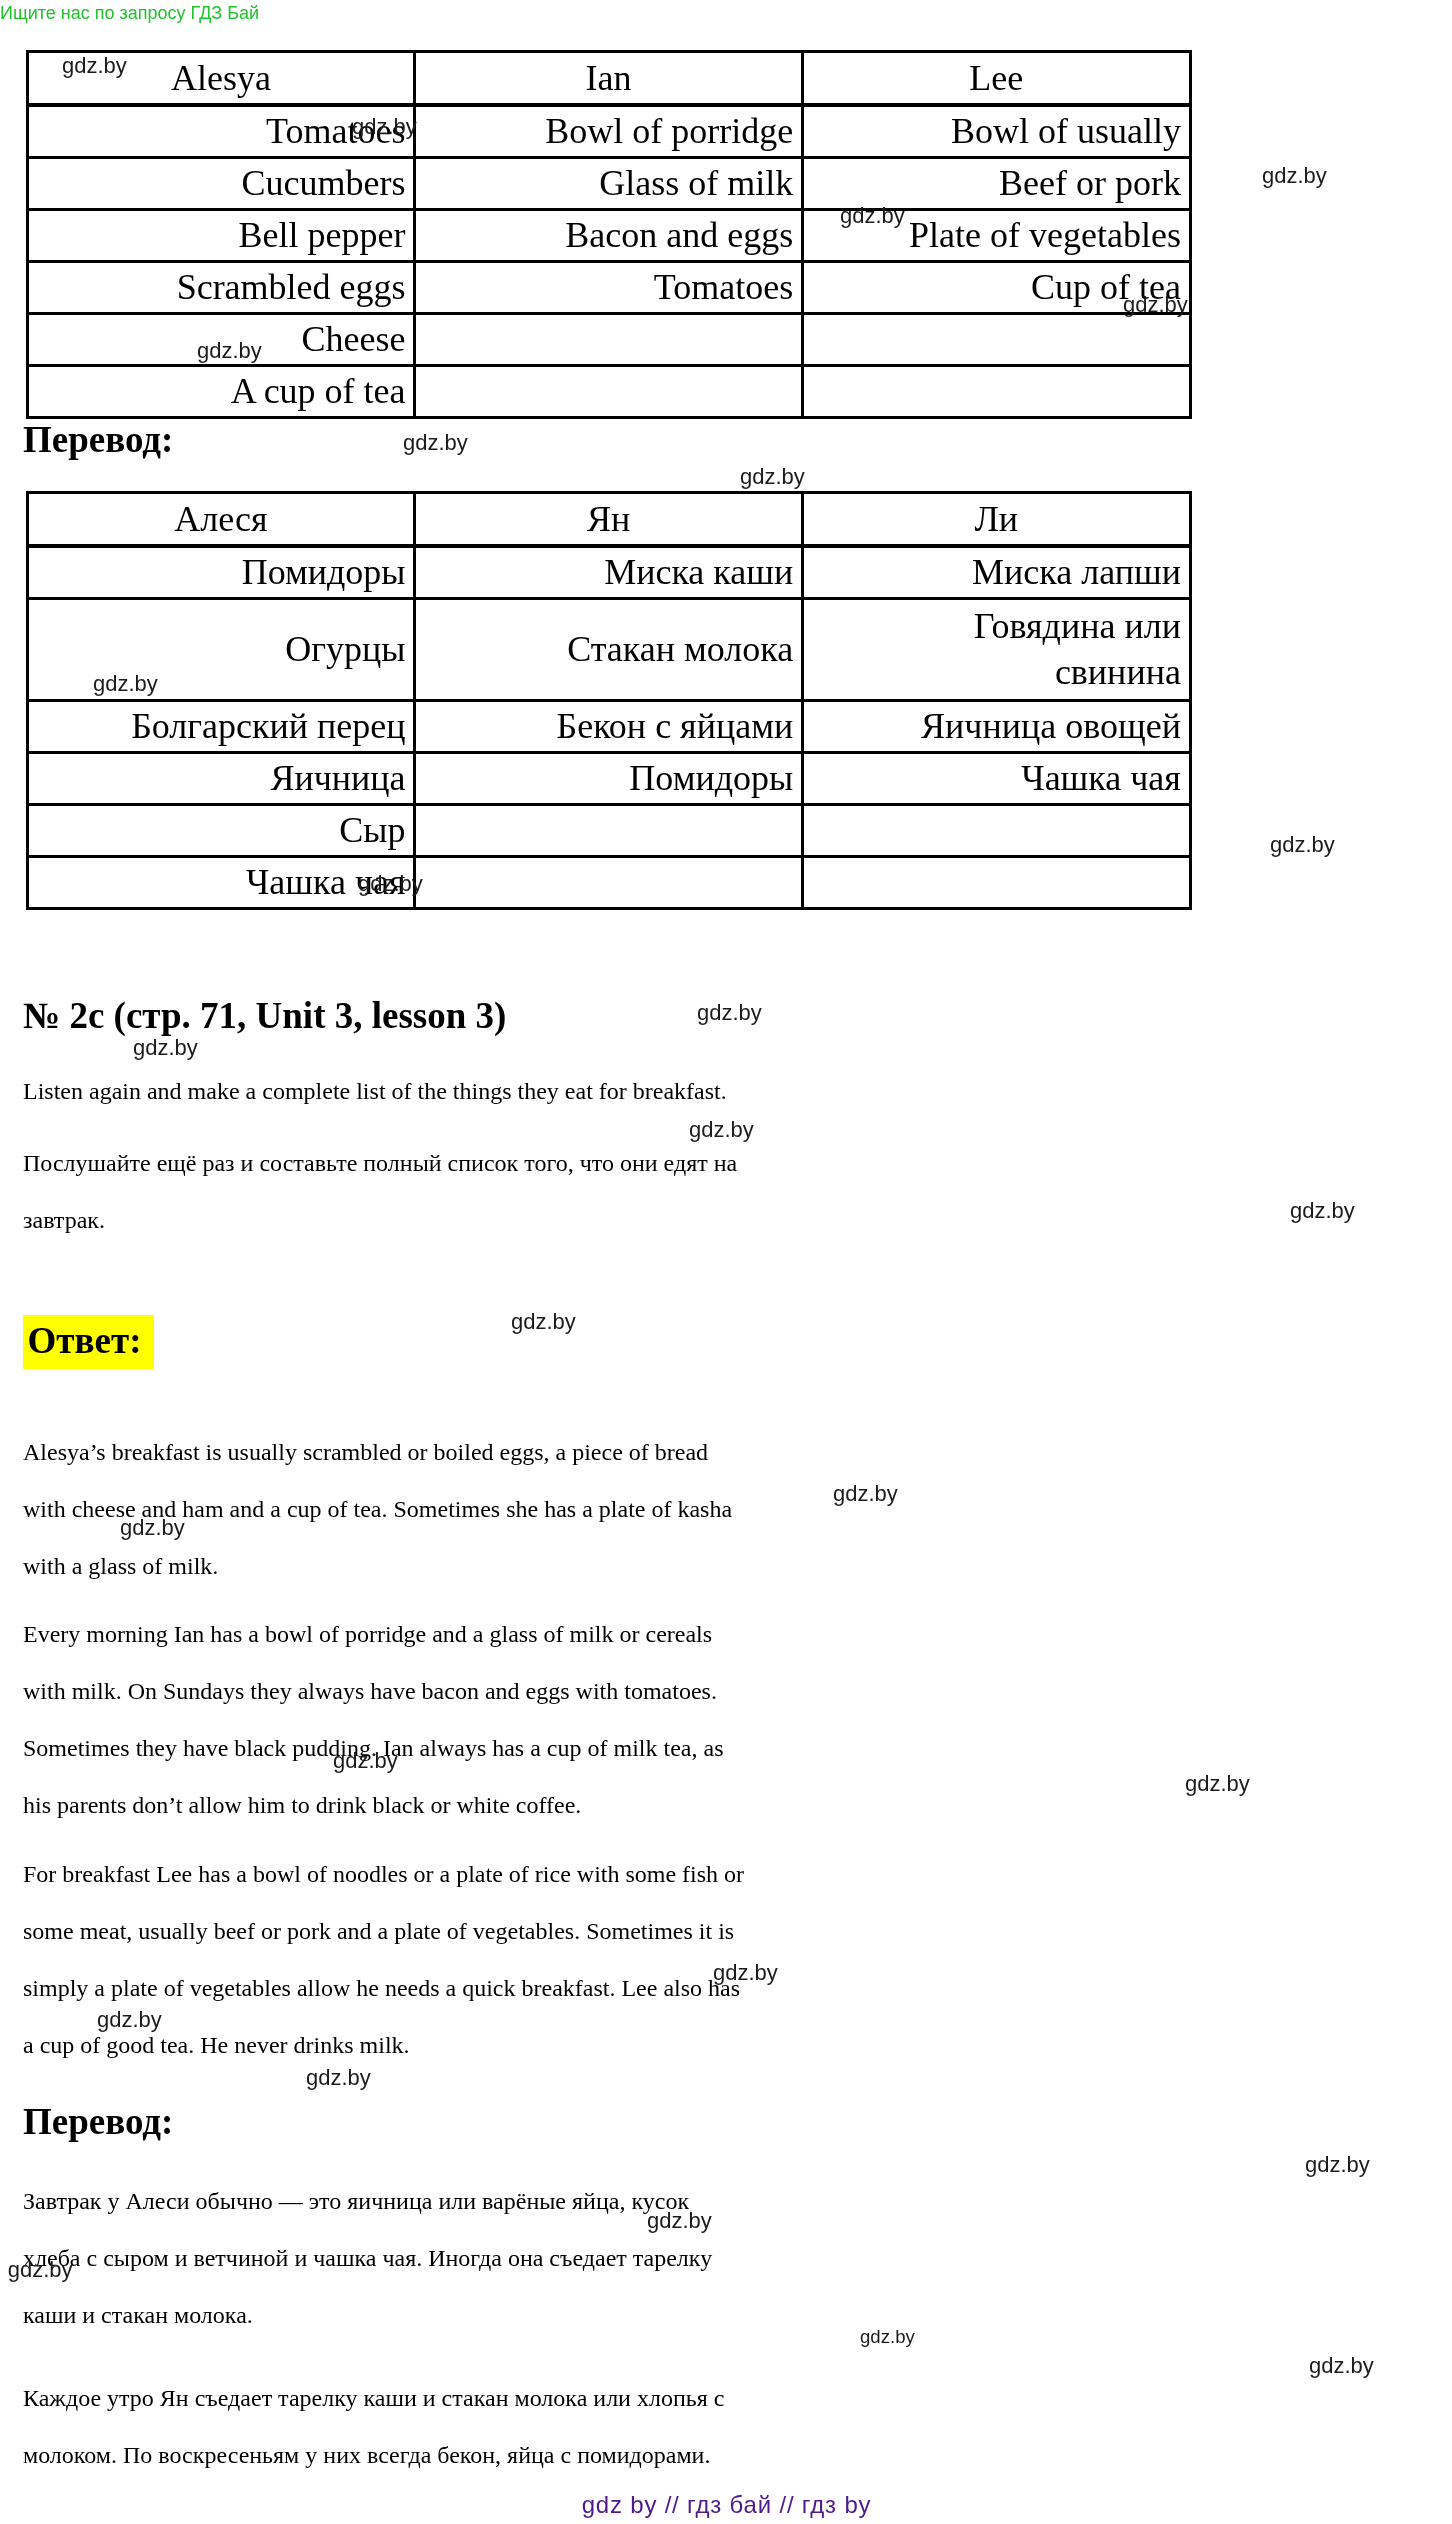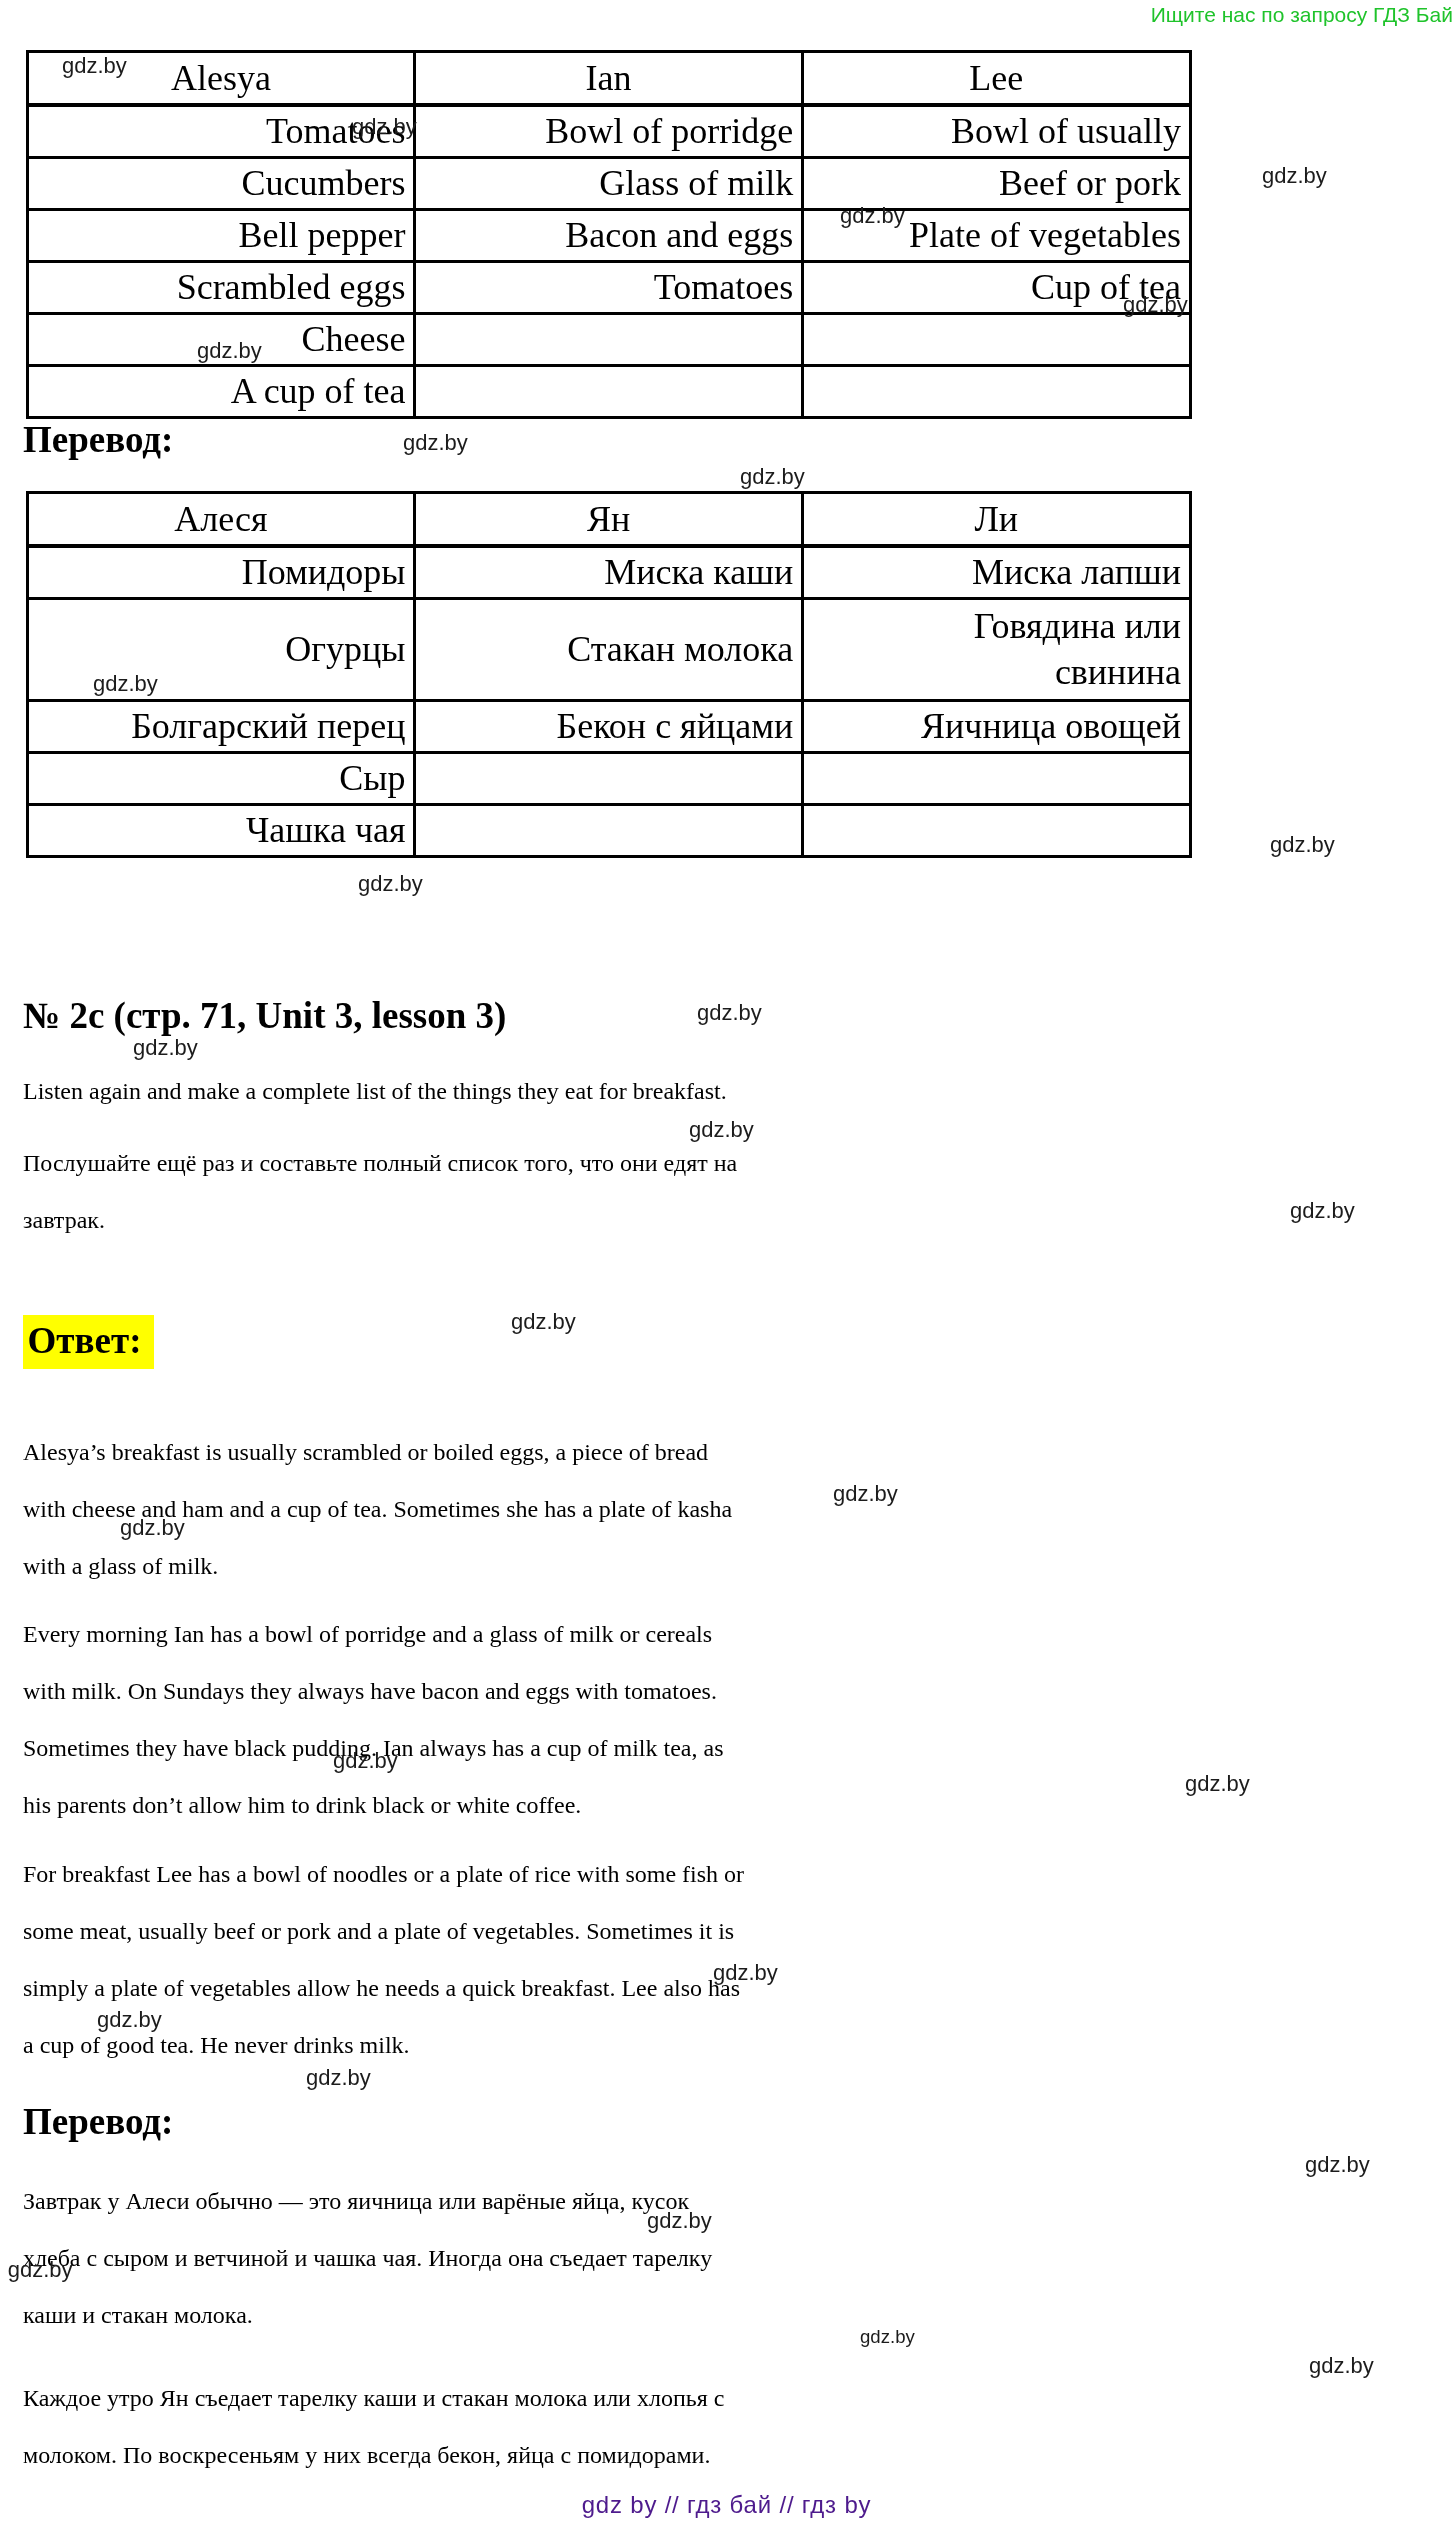--- a/index.html
+++ b/index.html
@@ -4,23 +4,23 @@
 <style>
   html,body { margin:0; padding:0; }
   body {
     width:1453px; height:2525px; position:relative;
     background:#ffffff; color:#000;
     font-family:"Liberation Serif", serif;
     overflow:hidden;
   }
   .banner {
     position:absolute; top:3.1px; left:0; width:100%;
-    text-align:right;
+    text-align:left;
     font-family:"Liberation Sans", sans-serif;
-    font-size:21px; color:#1fc32b;
+    font-size:18px; color:#1fc32b;
   }
   table.grid {
     position:absolute; left:25.6px; width:1166px;
     border-collapse:collapse; table-layout:fixed;
     background:#fff;
   }
   .grid th, .grid td {
     border:3.1px solid #000;
     font-size:36px; font-weight:normal;
     padding:1.5px 7.7px 1.5px 18.6px;
@@ -135,20 +135,25 @@
   <tr class="tall">
     <td>Огурцы</td>
     <td>Стакан молока</td>
     <td>Говядина или
 свинина</td>
   </tr>
   <tr>
     <td>Болгарский перец</td>
     <td>Бекон с яйцами</td>
     <td>Яичница овощей</td>
+  </tr>
+  <tr>
+    <td>Яичница</td>
+    <td>Помидоры</td>
+    <td>Чашка чая</td>
   </tr>
   <tr>
     <td>Сыр</td>
     <td></td>
     <td></td>
   </tr>
   <tr>
     <td>Чашка чая</td>
     <td></td>
     <td></td>

